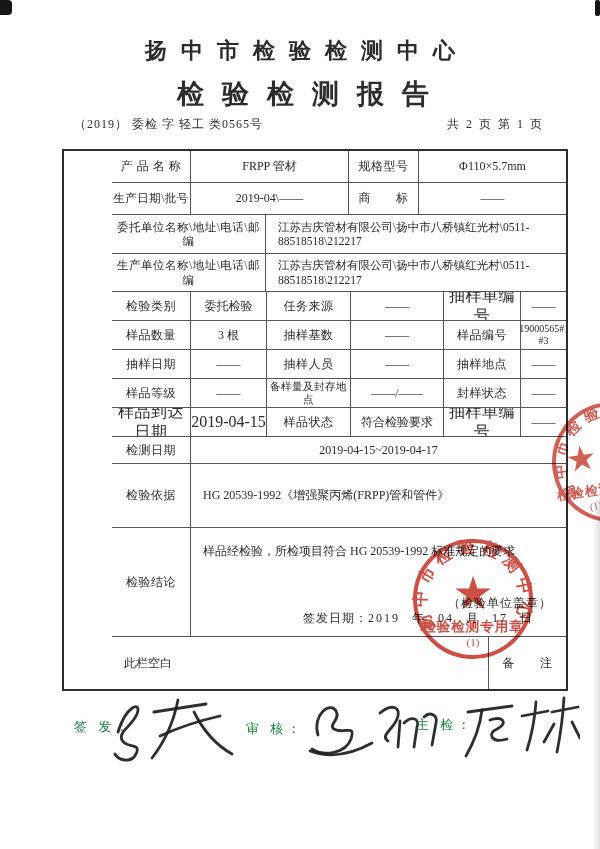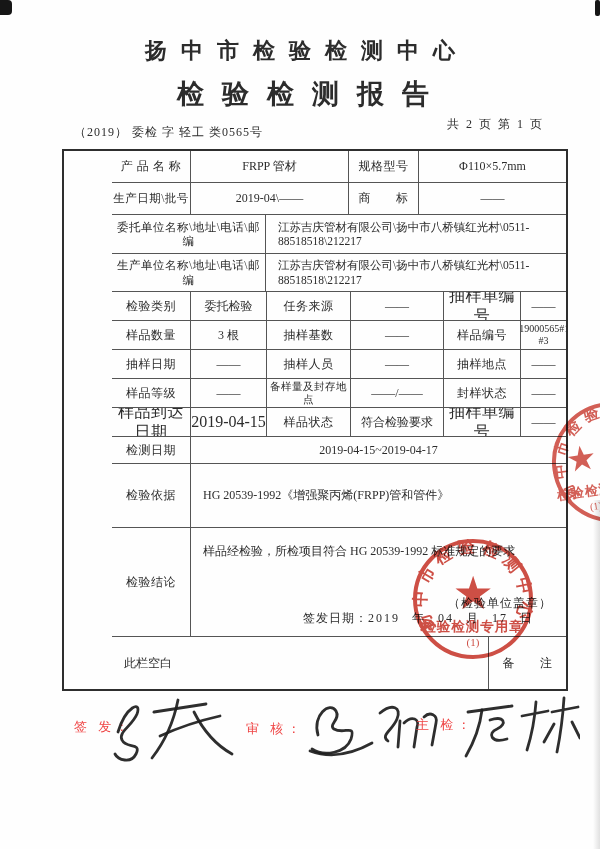--- a/index.html
+++ b/index.html
@@ -13,21 +13,21 @@
   .mark.m-left1{left:0; top:9; width:7px; height:10px;}
   .mark.m-left2{left:0; top:17; width:12px; height:15px; border-radius:0 4px 4px 0;}
   .mark.m-right{right:0; top:2; width:5px; height:16px;}
   .edge-shade{position:absolute; right:0; top:500px; bottom:0; width:7px;
     background:linear-gradient(to right, rgba(0,0,0,0), rgba(90,90,90,.18));}
   
   .org-title{position:absolute; top:36px; left:0; right:0; text-align:center;
     font-size:22px; font-weight:bold; letter-spacing:14px; text-indent:14px;}
   .report-title{position:absolute; top:76px; left:0; right:0; text-align:center;
     font-size:27px; font-weight:bold; letter-spacing:18px; text-indent:18px;padding-left:6px;}
-  .meta-left{position:absolute; top:124px; left:74px; font-size:12px; letter-spacing:1px;}
+  .meta-left{position:absolute; top:116px; left:74px; font-size:12px; letter-spacing:1px;}
   .meta-right{position:absolute; top:116px; right:56px; font-size:12px; letter-spacing:2px;}
   
   .tbl{position:absolute; top:149px; left:62px; width:506px;
     border:2px solid #2e2e2e; box-sizing:border-box; background:transparent;padding-left:48px;}
   .row{display:flex; border-top:1px solid #555;}
   .row:first-child{border-top:none;}
   .cell{display:flex; align-items:center; justify-content:center;
     border-left:1px solid #555; box-sizing:border-box;
     font-size:12px; text-align:center; line-height:1.25; overflow:hidden;}
   .cell:first-child{border-left:none;}
@@ -40,21 +40,21 @@
   .left{justify-content:flex-start; text-align:left; padding-left:12px; padding-right:4px;}
   .sm{font-size:10px}.sm2{font-size:10.5px}.sm3{font-size:16px}.med{font-size:11.5px}
   .lab{letter-spacing:.5px}
   
   .concl{position:relative; display:block;}
   .concl-text{position:absolute; top:16px; left:12px; right:8px; font-size:12px; text-align:left;}
   .concl-seal-note{position:absolute; top:68px; right:14px; font-size:12px; letter-spacing:1px;}
   .concl-issue{position:absolute; bottom:10px; left:112px; font-size:12px; letter-spacing:1px;}
   .concl-issue .date{letter-spacing:2px; word-spacing:7px;}
   
-  .sig-label{position:absolute; font-size:13px; letter-spacing:4px; color:#ef4444;}
+  .sig-label{position:absolute; font-size:13px; letter-spacing:4px; color:#15803d;}
   .sig{position:absolute;}
   .sig path{fill:none; stroke:#1c1c1c; stroke-width:2.8; stroke-linecap:round; stroke-linejoin:round; opacity:.92;}
   
   .stamp{position:absolute; mix-blend-mode:multiply;}
   .stamp-main{left:409px; top:535px; opacity:.88;}
   .stamp-edge{left:548px; top:398px; opacity:.8; transform:rotate(-8deg);}
 </style>
 </head>
 <body>
 

